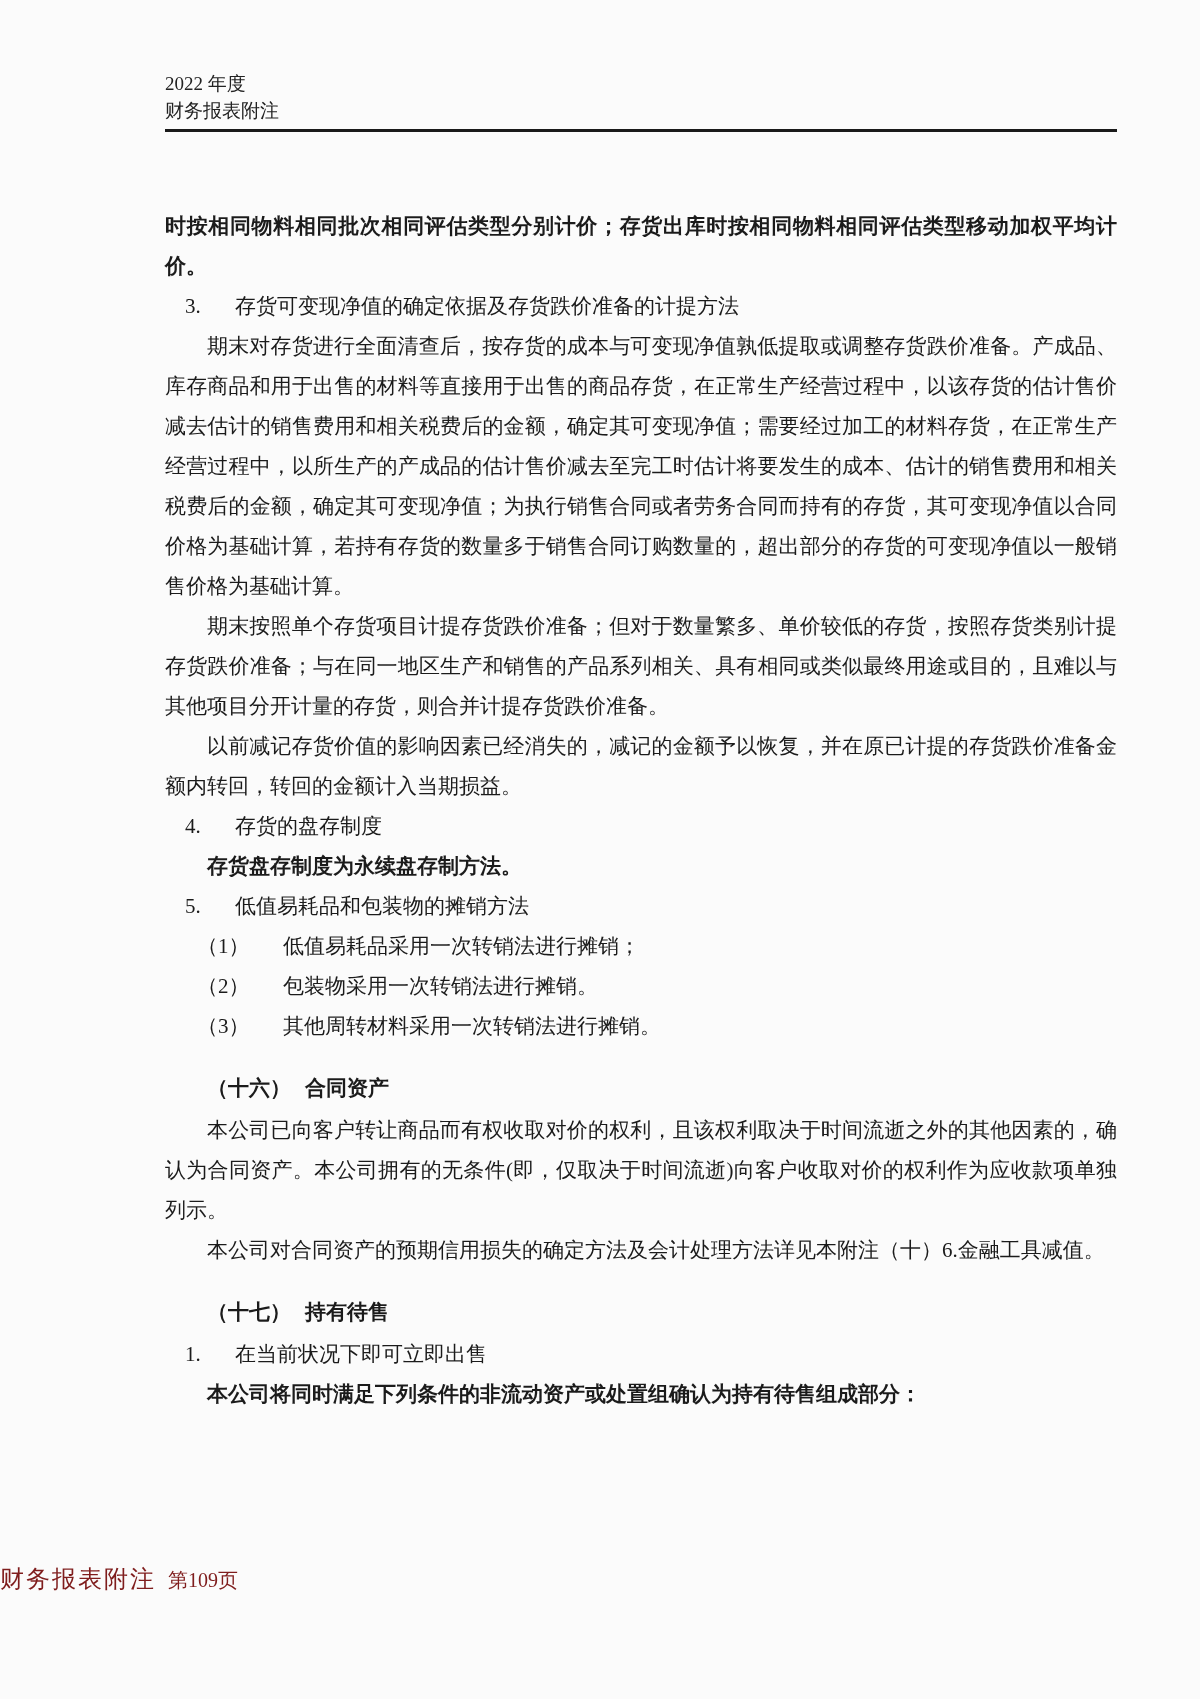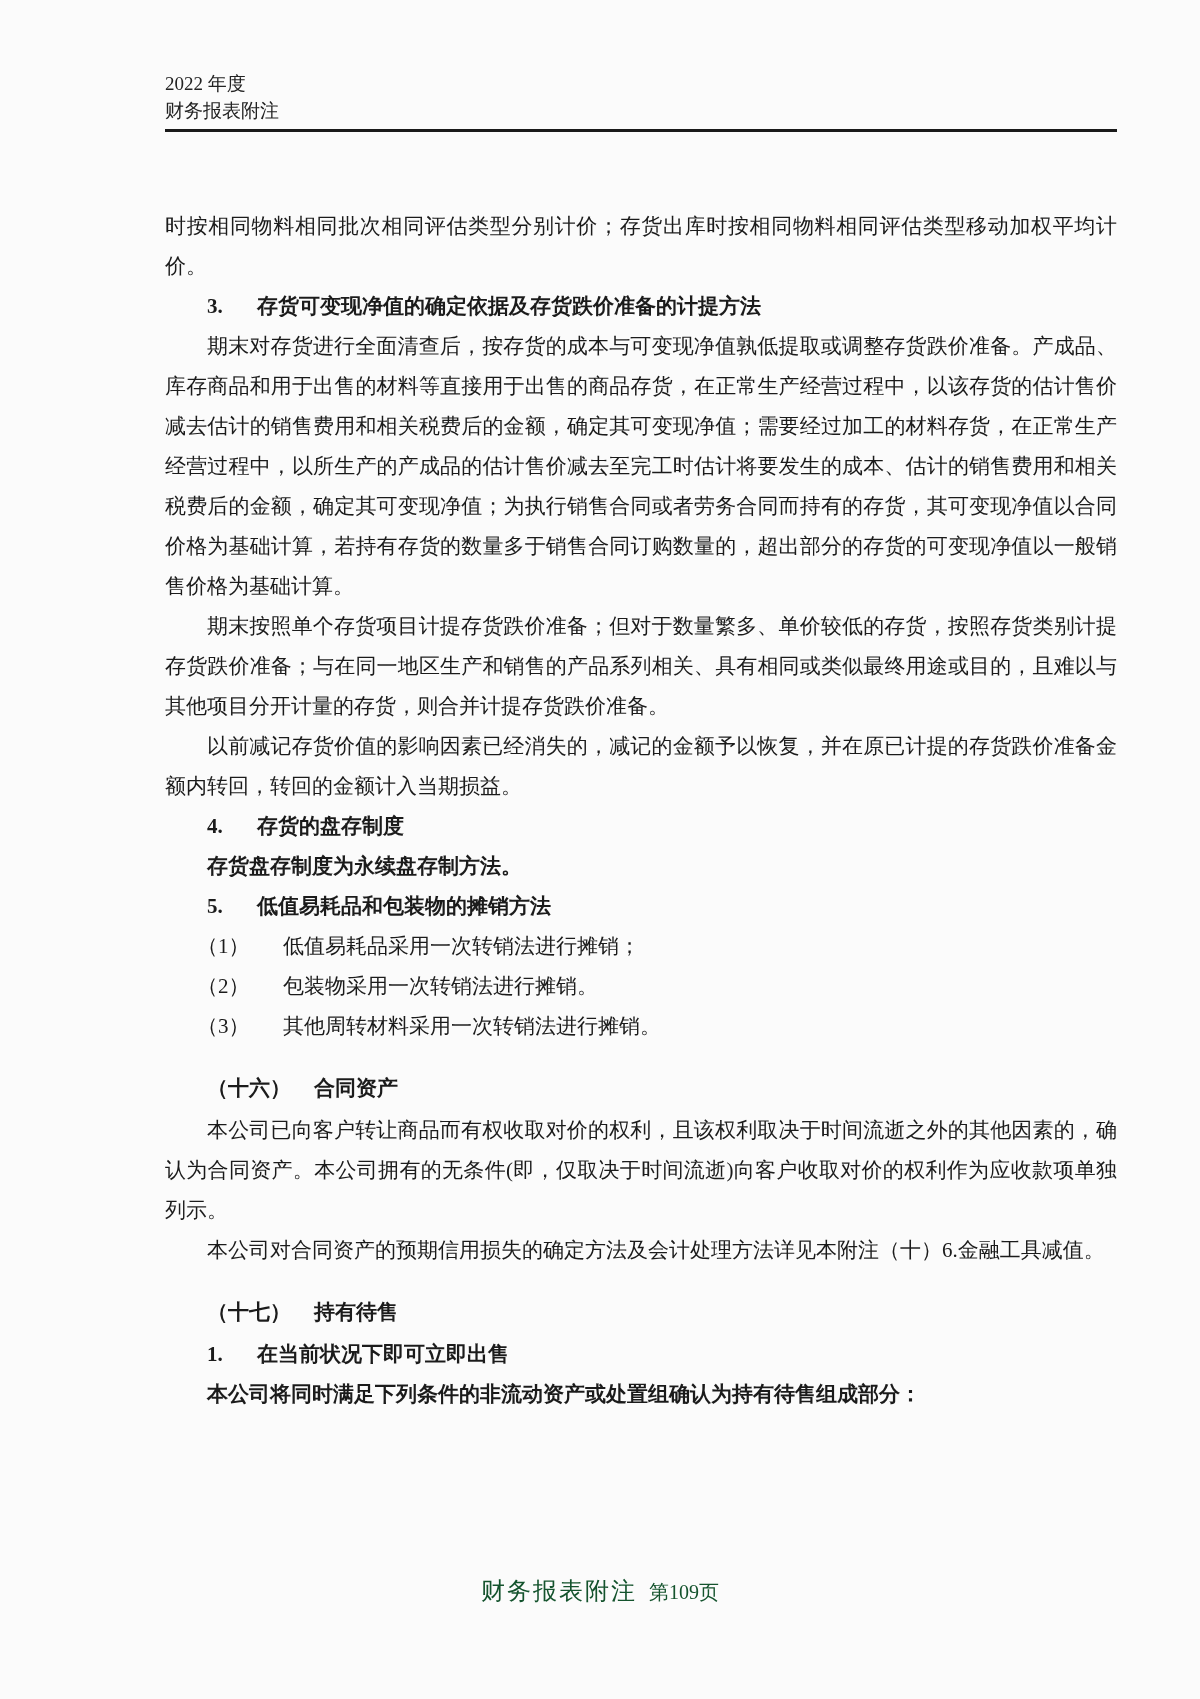--- a/index.html
+++ b/index.html
@@ -25,37 +25,37 @@
     margin-top: 5px;
     width: 100%;
   }
   
   .doc-body {
     margin-top: 74px;
     font-size: 21px;
     line-height: 40px;
     color: #1b1b1b;
   }
-  .cont  { text-align: justify; }
+  .cont  { text-align: justify; font-weight: bold; }
   .para  { text-align: justify; text-indent: 2em; }
-  .h-num { font-weight: bold; margin-left: 42px; }
+  .h-num { font-weight: normal; margin-left: 20px; }
   .h-num .mk { display: inline-block; min-width: 50px; }
   .h-sec { font-weight: bold; margin-left: 42px; margin-top: 22px; margin-bottom: 2px; }
-  .h-sec .mk { margin-right: 23px; }
+  .h-sec .mk { margin-right: 14px; }
   .plain { margin-left: 42px; font-weight: bold; }
   .li    { margin-left: 32px; }
   .li .mk { display: inline-block; width: 86px; }
   .li2   { margin-left: 42px; }
   
   .doc-footer {
     position: absolute;
     left: 0; right: 0;
-    bottom: 92px;
-    text-align: center;
-    color: #14532d;
+    bottom: 104px;
+    text-align: left;
+    color: #7f1d1d;
   }
   .ft-title { font-size: 24px; letter-spacing: 2px; }
   .ft-page  { font-size: 20px; margin-left: 12px; }
 </style>
 </head>
 <body>
 
 <div class="page">
 
   <header class="doc-header">

